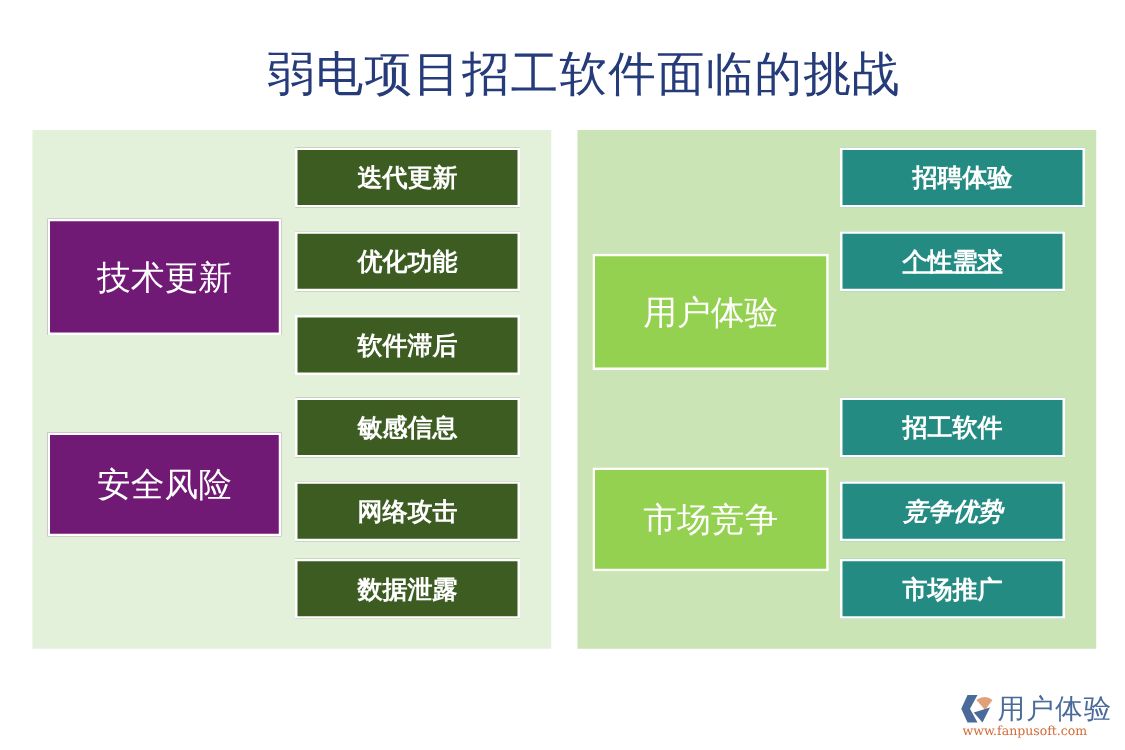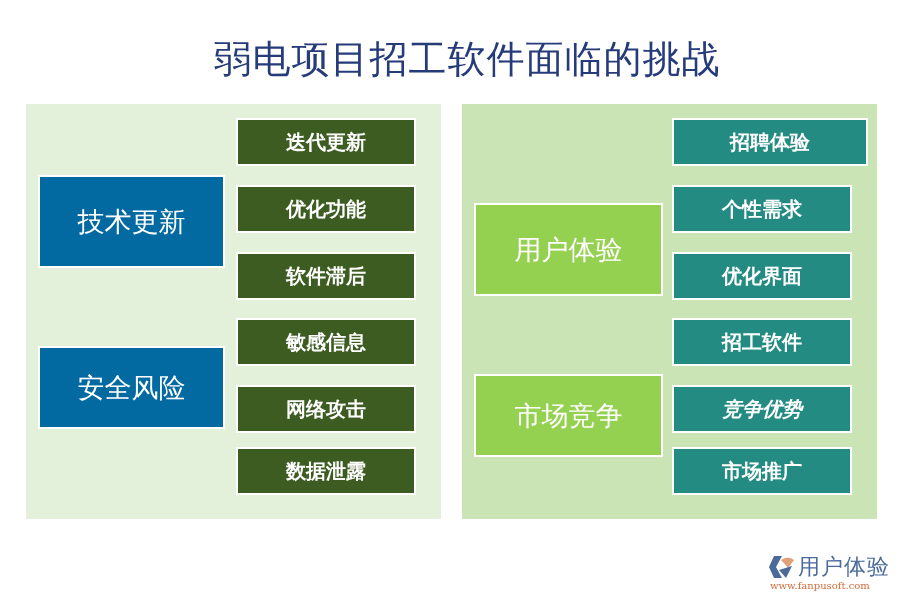--- a/index.html
+++ b/index.html
@@ -7,21 +7,21 @@
          font-family: "DejaVu Serif", "Liberation Serif", serif; }
   .title { position: absolute; left: 0; top: 34px; width: 900px; text-align: center;
            font-size: 38px; color: #253b7a; letter-spacing: 1px; font-weight: normal; padding-left: 17px; }
   .panel { position: absolute; top: 104px; height: 415px; }
   .panel.left { left: 26px; width: 415px; background: #e3f0da; }
   .panel.right { left: 462px; width: 415px; background: #cae4b6; }
   .box { position: absolute; box-sizing: border-box; border: 2px solid #ffffff;
          display: flex; align-items: center; justify-content: center; color: #ffffff; }
   .main { font-size: 27px; }
   .sub { font-size: 20px; font-weight: bold; }
-  .left .main { background: #0369a1; }
+  .left .main { background: #701a75; }
   .left .sub { background: #3d5c22; }
   .right .main { background: #95d150; margin-top: 28px; }
   .right .sub { background: #238b82; }
   .logo { position: absolute; left: 768px; top: 552px; width: 130px; height: 40px; }
   .logo-mark { position: absolute; left: 0; top: 2px; width: 28px; height: 26px; }
   .logo-text { position: absolute; left: 30px; top: 0; font-size: 22px; color: #4a6b9a;
                font-family: "DejaVu Sans", sans-serif; letter-spacing: 1px; }
   .logo-url { position: absolute; left: 2px; top: 28px; font-size: 10px; color: #d46a3a;
               font-family: "DejaVu Serif", serif; }
 </style>
@@ -58,25 +58,22 @@
   </div>
 </div>
 
 <div class="panel right">
   <div class="box main" style="left:12px; top:71px; width:189px; height:93px;">
     <span>用户体验</span>
   </div>
   <div class="box sub" style="left:210px; top:14px; width:196px; height:48px;">
     <span>招聘体验</span>
   </div>
-  <div class="box sub" style="left:210px; top:81px; width:180px; height:48px;">
+  <div class="box sub" style="left:210px; top:81px; width:180px; height:48px;text-decoration:underline;">
     <span>个性需求</span>
-  </div>
-  <div class="box sub" style="left:210px; top:148px; width:180px; height:48px;">
-    <span>优化界面</span>
   </div>
 
   <div class="box main" style="left:12px; top:242px; width:189px; height:83px;">
     <span>市场竞争</span>
   </div>
   <div class="box sub" style="left:210px; top:214px; width:180px; height:48px;">
     <span>招工软件</span>
   </div>
   <div class="box sub" style="left:210px; top:281px; width:180px; height:48px;font-style:italic;">
     <span>竞争优势</span>

